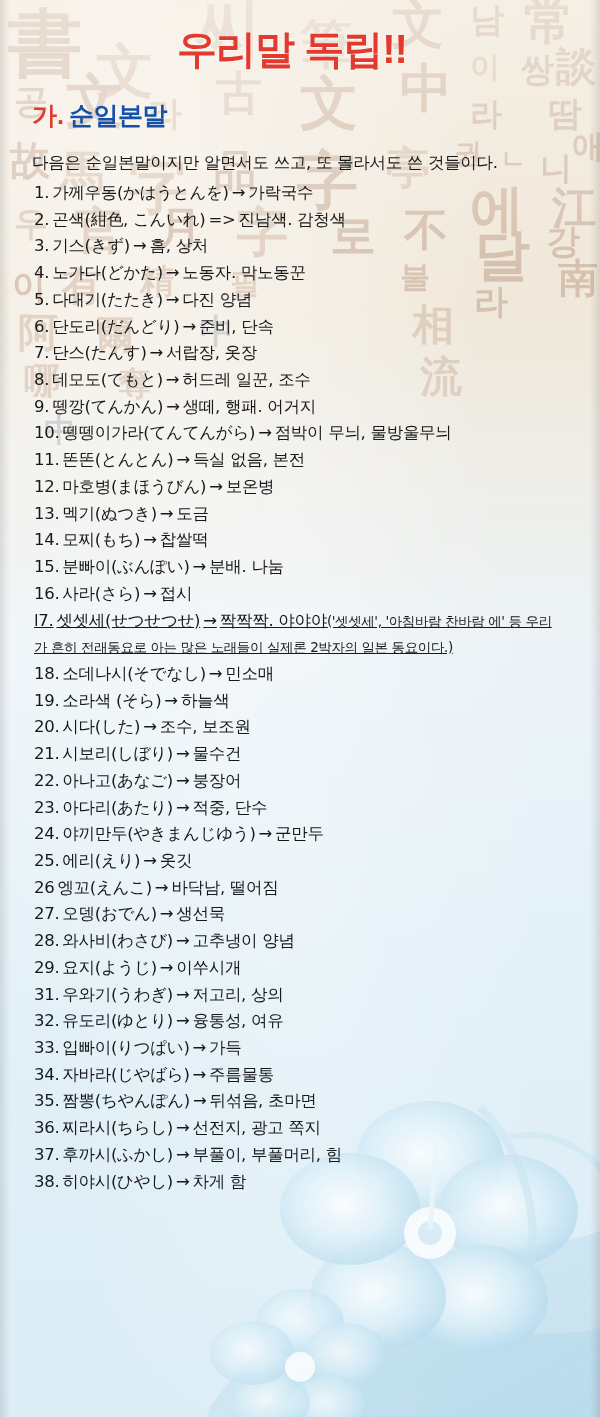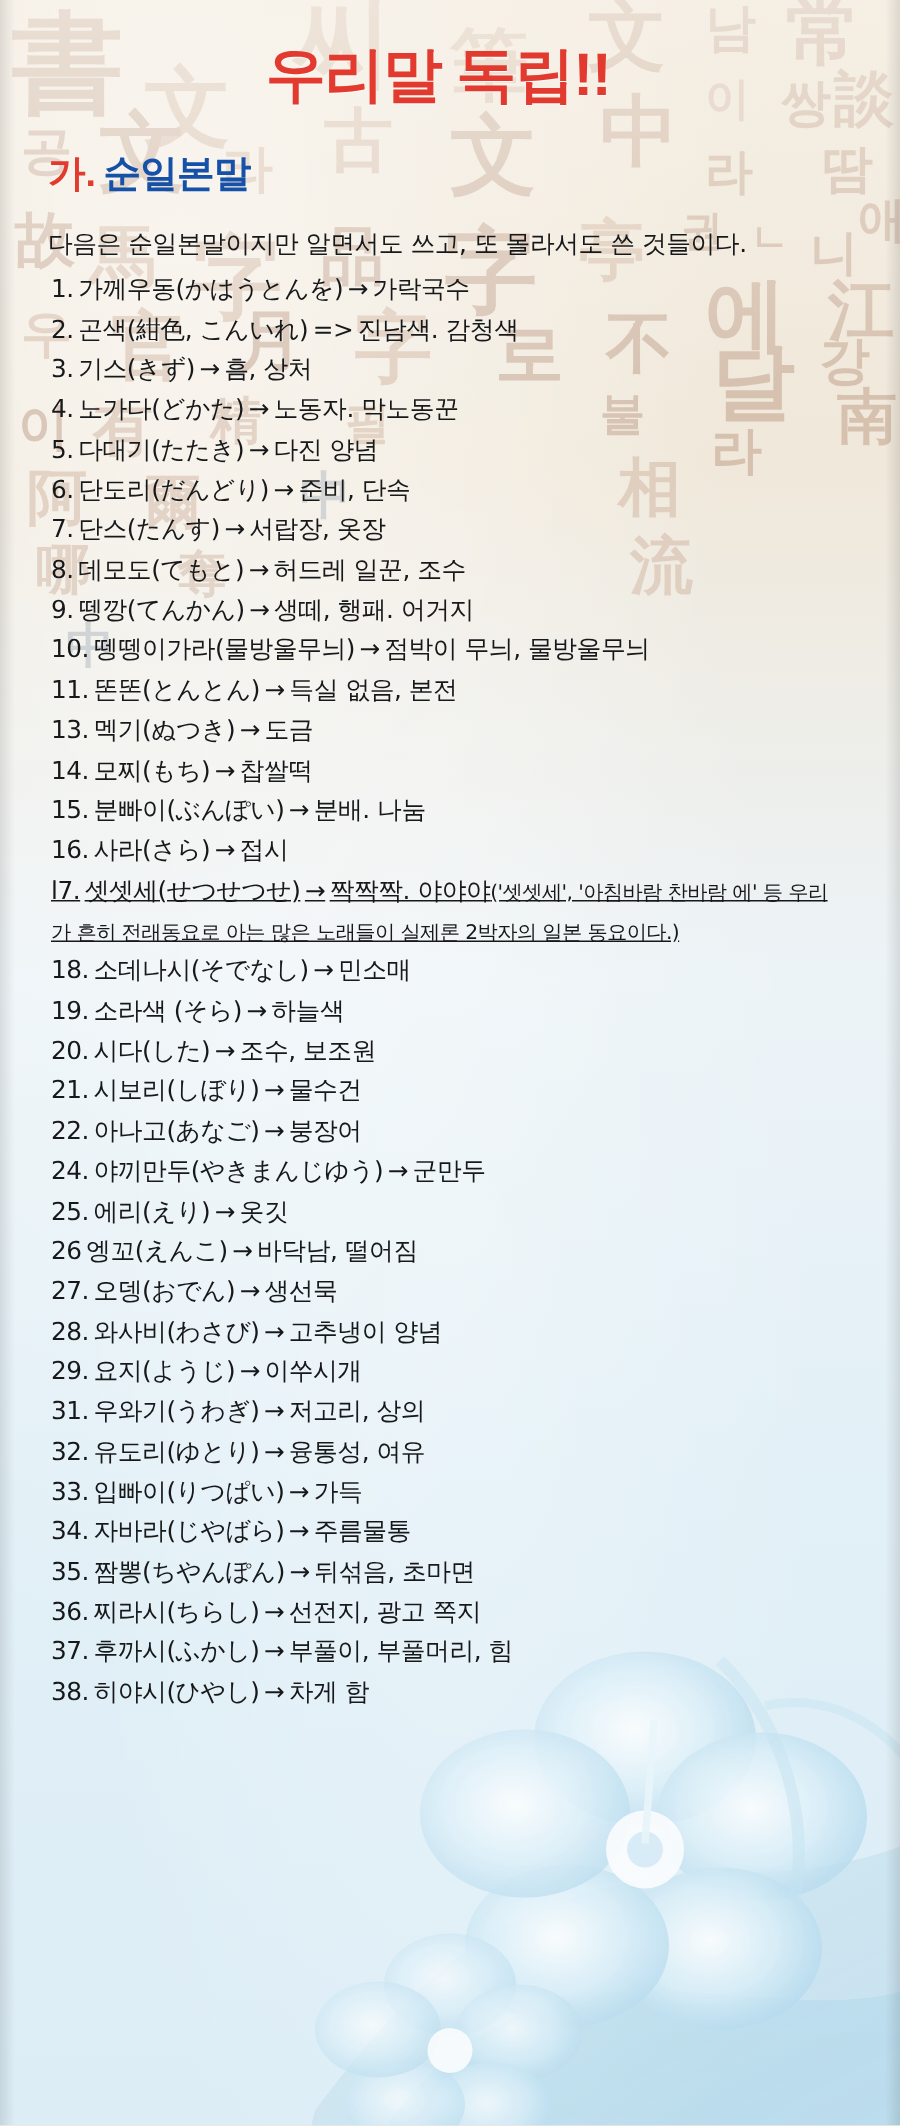--- a/index.html
+++ b/index.html
@@ -268,24 +268,25 @@
       <li><span class="num">5.</span><span class="kr">다대기(たたき)</span><span class="arrow">→</span><span class="meaning">다진 양념</span></li>
 
       <li><span class="num">6.</span><span class="kr">단도리(だんどり)</span><span class="arrow">→</span><span class="meaning">준비, 단속</span></li>
 
       <li><span class="num">7.</span><span class="kr">단스(たんす)</span><span class="arrow">→</span><span class="meaning">서랍장, 옷장</span></li>
 
       <li><span class="num">8.</span><span class="kr">데모도(てもと)</span><span class="arrow">→</span><span class="meaning">허드레 일꾼, 조수</span></li>
 
       <li><span class="num">9.</span><span class="kr">뗑깡(てんかん)</span><span class="arrow">→</span><span class="meaning">생떼, 행패. 어거지</span></li>
 
-      <li><span class="num">10.</span><span class="kr">뗑뗑이가라(물방울무늬)</span><span class="arrow">→</span><span class="meaning">점박이 무늬, 물방울무늬</span></li>
+      <li><span class="num">10.</span><span class="kr">뗑뗑이가라(てんてんがら)</span><span class="arrow">→</span><span class="meaning">점박이 무늬, 물방울무늬</span></li>
 
       <li><span class="num">11.</span><span class="kr">똔똔(とんとん)</span><span class="arrow">→</span><span class="meaning">득실 없음, 본전</span></li>
 
+      <li><span class="num">12.</span><span class="kr">마호병(まほうびん)</span><span class="arrow">→</span><span class="meaning">보온병</span></li>
 
       <li><span class="num">13.</span><span class="kr">멕기(ぬつき)</span><span class="arrow">→</span><span class="meaning">도금</span></li>
 
       <li><span class="num">14.</span><span class="kr">모찌(もち)</span><span class="arrow">→</span><span class="meaning">찹쌀떡</span></li>
 
       <li><span class="num">15.</span><span class="kr">분빠이(ぶんぽい)</span><span class="arrow">→</span><span class="meaning">분배. 나눔</span></li>
 
       <li><span class="num">16.</span><span class="kr">사라(さら)</span><span class="arrow">→</span><span class="meaning">접시</span></li>
 
       <li class="wrap"><span class="num">l7.</span><span class="kr">셋셋세(せつせつせ)</span><span class="arrow">→</span><span class="meaning">짝짝짝. 야야야</span><span class="note">('셋셋세', '아침바람 찬바람 에' 등 우리가 흔히 전래동요로 아는 많은 노래들이 실제론 2박자의 일본 동요이다.)</span></li>
@@ -293,20 +294,21 @@
       <li><span class="num">18.</span><span class="kr">소데나시(そでなし)</span><span class="arrow">→</span><span class="meaning">민소매</span></li>
 
       <li><span class="num">19.</span><span class="kr">소라색 (そら)</span><span class="arrow">→</span><span class="meaning">하늘색</span></li>
 
       <li><span class="num">20.</span><span class="kr">시다(した)</span><span class="arrow">→</span><span class="meaning">조수, 보조원</span></li>
 
       <li><span class="num">21.</span><span class="kr">시보리(しぼり)</span><span class="arrow">→</span><span class="meaning">물수건</span></li>
 
       <li><span class="num">22.</span><span class="kr">아나고(あなご)</span><span class="arrow">→</span><span class="meaning">붕장어</span></li>
 
+      <li><span class="num">23.</span><span class="kr">아다리(あたり)</span><span class="arrow">→</span><span class="meaning">적중, 단수</span></li>
 
       <li><span class="num">24.</span><span class="kr">야끼만두(やきまんじゆう)</span><span class="arrow">→</span><span class="meaning">군만두</span></li>
 
       <li><span class="num">25.</span><span class="kr">에리(えり)</span><span class="arrow">→</span><span class="meaning">옷깃</span></li>
 
       <li><span class="num">26</span><span class="kr">엥꼬(えんこ)</span><span class="arrow">→</span><span class="meaning">바닥남, 떨어짐</span></li>
 
       <li><span class="num">27.</span><span class="kr">오뎅(おでん)</span><span class="arrow">→</span><span class="meaning">생선묵</span></li>
 
       <li><span class="num">28.</span><span class="kr">와사비(わさび)</span><span class="arrow">→</span><span class="meaning">고추냉이 양념</span></li>

